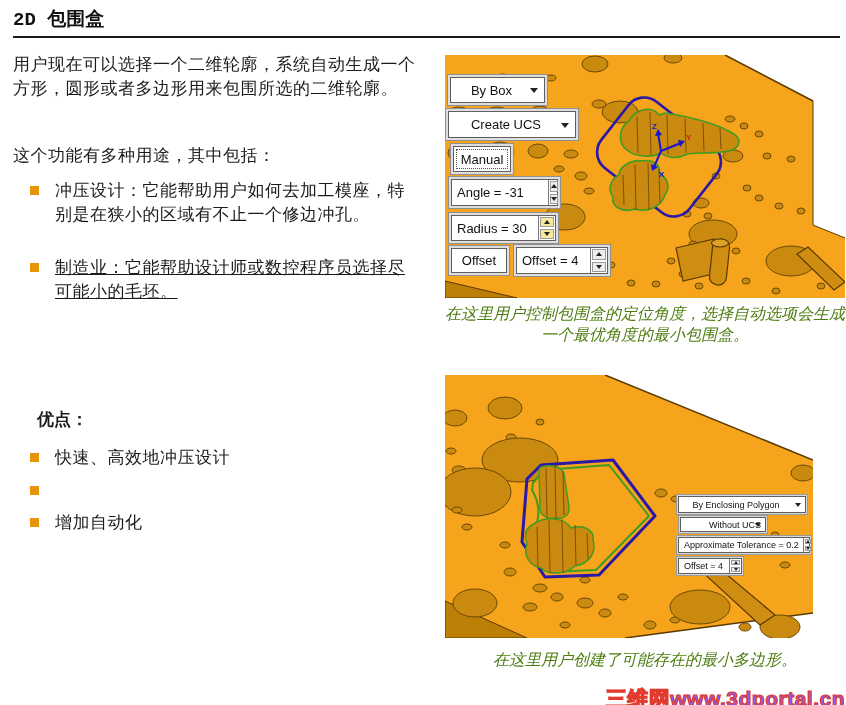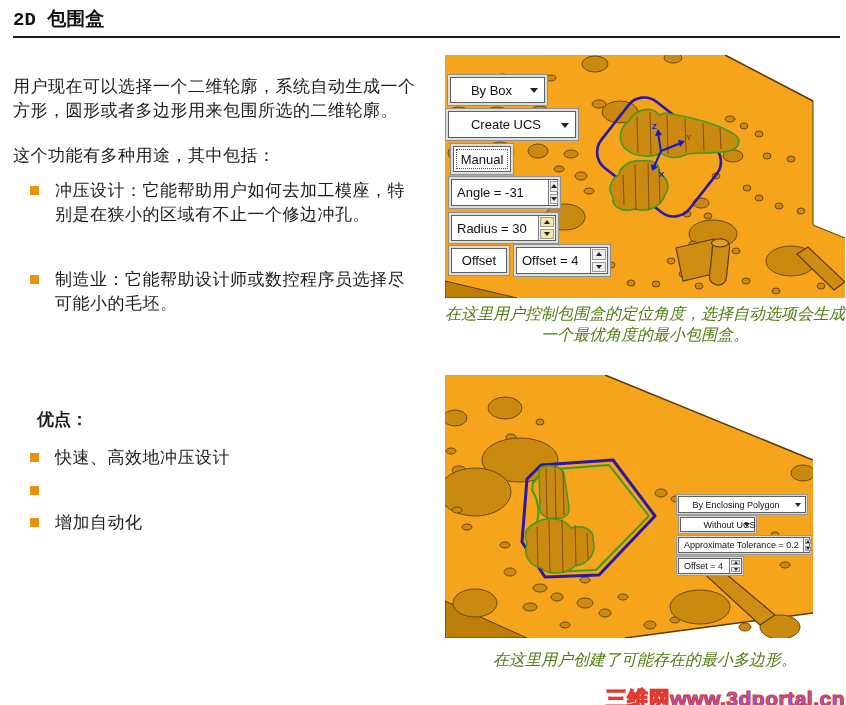--- a/index.html
+++ b/index.html
@@ -6,28 +6,28 @@
   .page{position:relative;width:846px;height:705px;background:#fff;overflow:hidden;
         font-family:"Liberation Serif","DejaVu Serif",serif;color:#1b1b1b;}
 
   
   .title{position:absolute;left:13px;top:6px;font-family:Liberation Mono, monospace;
          font-size:19px;font-weight:bold;color:#111;}
   .rule{position:absolute;left:13px;top:36px;width:827px;height:2px;background:#1a1a1a;}
 
   
   .para{position:absolute;left:13px;width:415px;font-size:17px;line-height:24px;letter-spacing:.5px;}
-  .p1{top:75px;font-family:Liberation Serif, serif;}
+  .p1{top:53px;font-family:Liberation Serif, serif;}
   .p2{top:144px;}
   .blk-head{position:absolute;left:13px;top:408px;font-family:"Liberation Sans","DejaVu Sans",sans-serif;
             font-size:17px;font-weight:bold;margin-left:24px;}
   .bullet{position:absolute;left:30px;width:390px;display:flex;}
   .bullet .sq{flex:0 0 9px;width:9px;height:9px;background:#E8940A;margin-top:7px;}
   .bullet .bt{margin-left:16px;font-size:17px;line-height:24px;letter-spacing:.5px;}
-  .b1{top:179px;} .b2{top:268px;}
+  .b1{top:179px;} .b2{top:256px;text-decoration:underline;}
   .b3{top:446px;} .b4{top:479px;} .b5{top:511px;}
 
   
   .fig{position:absolute;overflow:hidden;}
   .fig1{left:445px;top:55px;width:400px;height:243px;}
   .fig2{left:445px;top:375px;width:368px;height:263px;}
   .fig svg{position:absolute;left:0;top:0;}
 
   
   .w{position:absolute;background:#fff;border:1px solid #5f5f5f;
@@ -59,21 +59,21 @@
   .c-offbtn{left:6px;top:193px;width:56px;height:25px;}
   .c-offspin{left:71px;top:192px;width:92px;height:27px;}
 
   
   .sm{font-size:9px;box-shadow:0 0 0 1px #d8d8d8,0 0 0 2px #9a9a9a;}
   .sm .dd{right:4px;border-left-width:3px;border-right-width:3px;border-top-width:4px;}
   .sm .spin{width:11px;}
   .sm .tu{border-left-width:2px;border-right-width:2px;border-bottom-width:3px;}
   .sm .td{border-left-width:2px;border-right-width:2px;border-top-width:3px;}
   .c2-mode{left:233px;top:121px;width:128px;height:17px;}
-  .c2-ucs{left:235px;top:142px;width:75px;height:15px;padding-left:36px;}
+  .c2-ucs{left:235px;top:142px;width:86px;height:15px;padding-left:36px;}
   .c2-tol{left:233px;top:162px;width:132px;height:16px;}
   .c2-off{left:233px;top:183px;width:64px;height:16px;}
 
   
   .caption{position:absolute;left:445px;width:400px;text-align:center;font-style:italic;
            font-size:16px;line-height:21px;color:#4d7c0f;}
   .cap1{top:303px;} .cap2{top:649px;}
   .watermark{position:absolute;left:445px;top:671px;width:400px;text-align:right;
              font-family:"Liberation Sans","DejaVu Sans",sans-serif;font-weight:bold;font-size:21px;
              letter-spacing:.5px;color:#8b5cf6;-webkit-text-stroke:1.2px #e23b2e;

